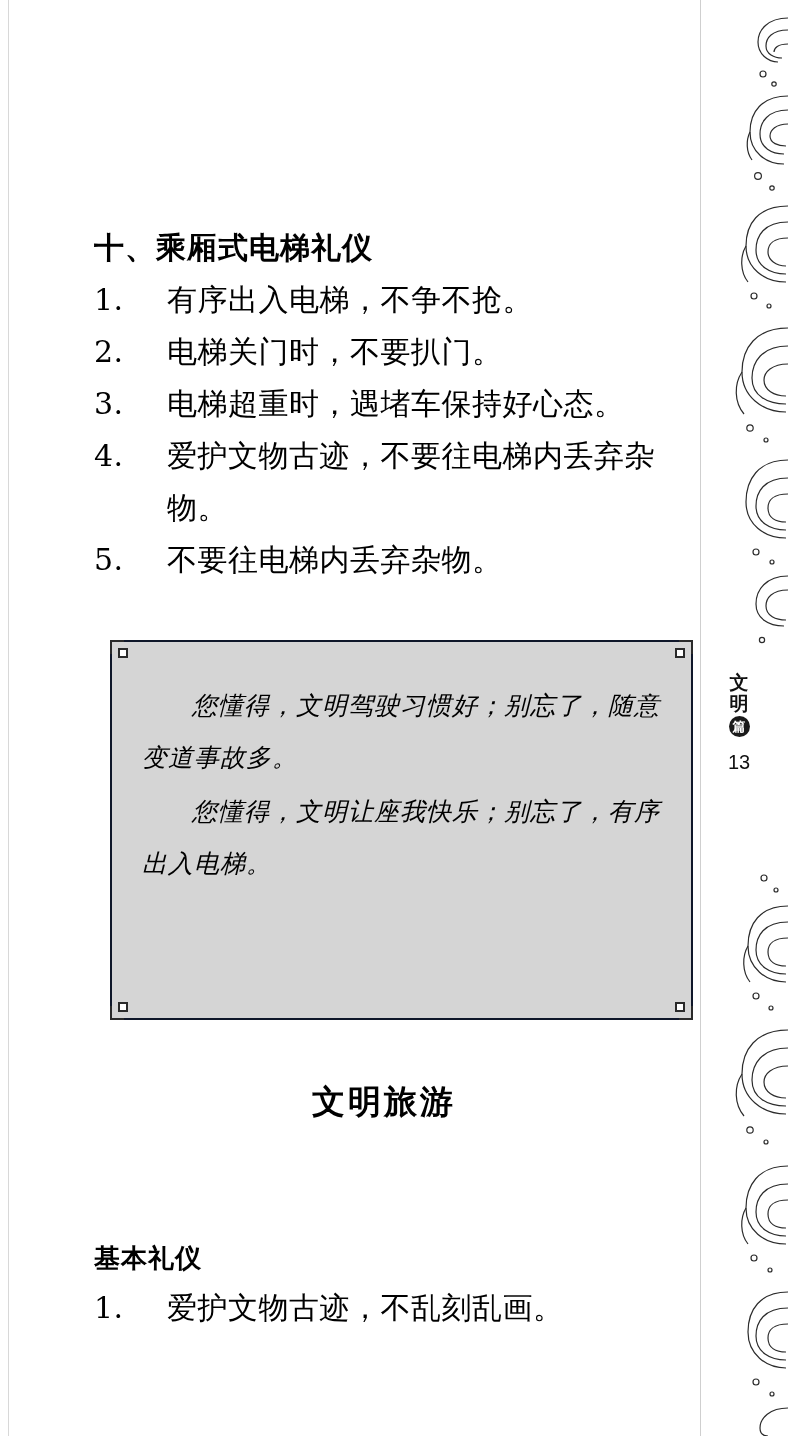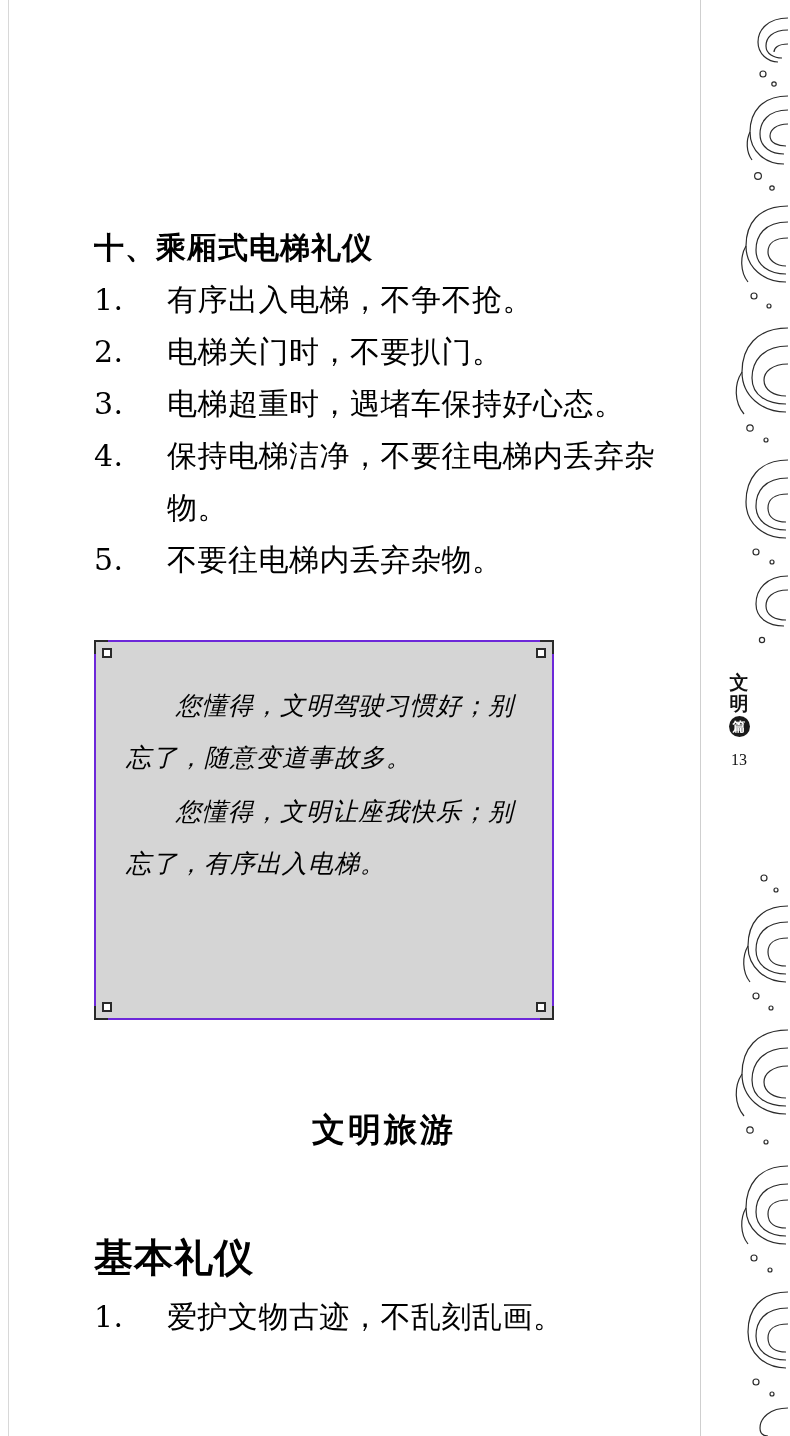--- a/index.html
+++ b/index.html
@@ -76,22 +76,22 @@
     height: 21px;
     border-radius: 50%;
     background: #1a1a1a;
     color: #ffffff;
     font-size: 13px;
     line-height: 21px;
     font-weight: bold;
   }
   .side-marker .pageno {
     margin-top: 14px;
-    font-family: Liberation Serif, serif;
-    font-size: 16px;
+    font-family: Liberation Sans, sans-serif;
+    font-size: 20px;
     color: #111;
   }
 
   
   .content {
     position: absolute;
     left: 94px;
     top: 0;
     width: 580px;
   }
@@ -125,25 +125,25 @@
   }
   ol.rules li .txt {
     flex: 1 1 auto;
     margin-left: 39px;
   }
 
   
   .quote-box {
     position: relative;
     margin-top: 54px;
-    margin-left: 0;
-    width: 460px;
+    margin-left: 16px;
+    width: 583px;
     height: 380px;
     background: #d5d5d5;
-    border: 2px solid #6d28d9;
+    border: 2px solid #0f172a;
     box-sizing: border-box;
   }
   .quote-inner {
     position: absolute;
     inset: 0;
     padding: 38px 30px 0 30px;
     box-sizing: border-box;
   }
   .quote-p {
     font-family: "DejaVu Sans", "Liberation Sans", sans-serif;
@@ -175,33 +175,33 @@
     background: #ffffff;
     box-sizing: border-box;
   }
   .corner-sq.tl { left: 6px;  top: 6px; }
   .corner-sq.tr { right: 6px; top: 6px; }
   .corner-sq.bl { left: 6px;  bottom: 6px; }
   .corner-sq.br { right: 6px; bottom: 6px; }
 
   
   .chapter-title {
-    margin-top: 88px;
+    margin-top: 60px;
     text-align: center;
     font-family: "DejaVu Serif", "Liberation Serif", serif;
     font-weight: bold;
     font-size: 33px;
     letter-spacing: 3px;
   }
 
   .sub-heading {
-    margin-top: 78px;
-    font-family: "DejaVu Serif", "Liberation Serif", serif;
-    font-weight: bold;
-    font-size: 39px;
+    margin-top: 116px;
+    font-family: "DejaVu Serif", "Liberation Serif", serif;
+    font-weight: bold;
+    font-size: 26px;
     letter-spacing: 1px;
   }
 
   ol.rules.second {
     margin-top: 6px;
   }
 </style>
 </head>
 <body>
 
@@ -303,21 +303,21 @@
       <li>
         <span class="num">2.</span>
         <span class="txt">电梯关门时，不要扒门。</span>
       </li>
       <li>
         <span class="num">3.</span>
         <span class="txt">电梯超重时，遇堵车保持好心态。</span>
       </li>
       <li>
         <span class="num">4.</span>
-        <span class="txt">保持电梯洁净，不要往电梯内丢弃杂物。</span>
+        <span class="txt">爱护文物古迹，不要往电梯内丢弃杂物。</span>
       </li>
       <li>
         <span class="num">5.</span>
         <span class="txt">不要往电梯内丢弃杂物。</span>
       </li>
     </ol>
 
     <div class="quote-box">
       <div class="corner tl"></div>
       <div class="corner tr"></div>

